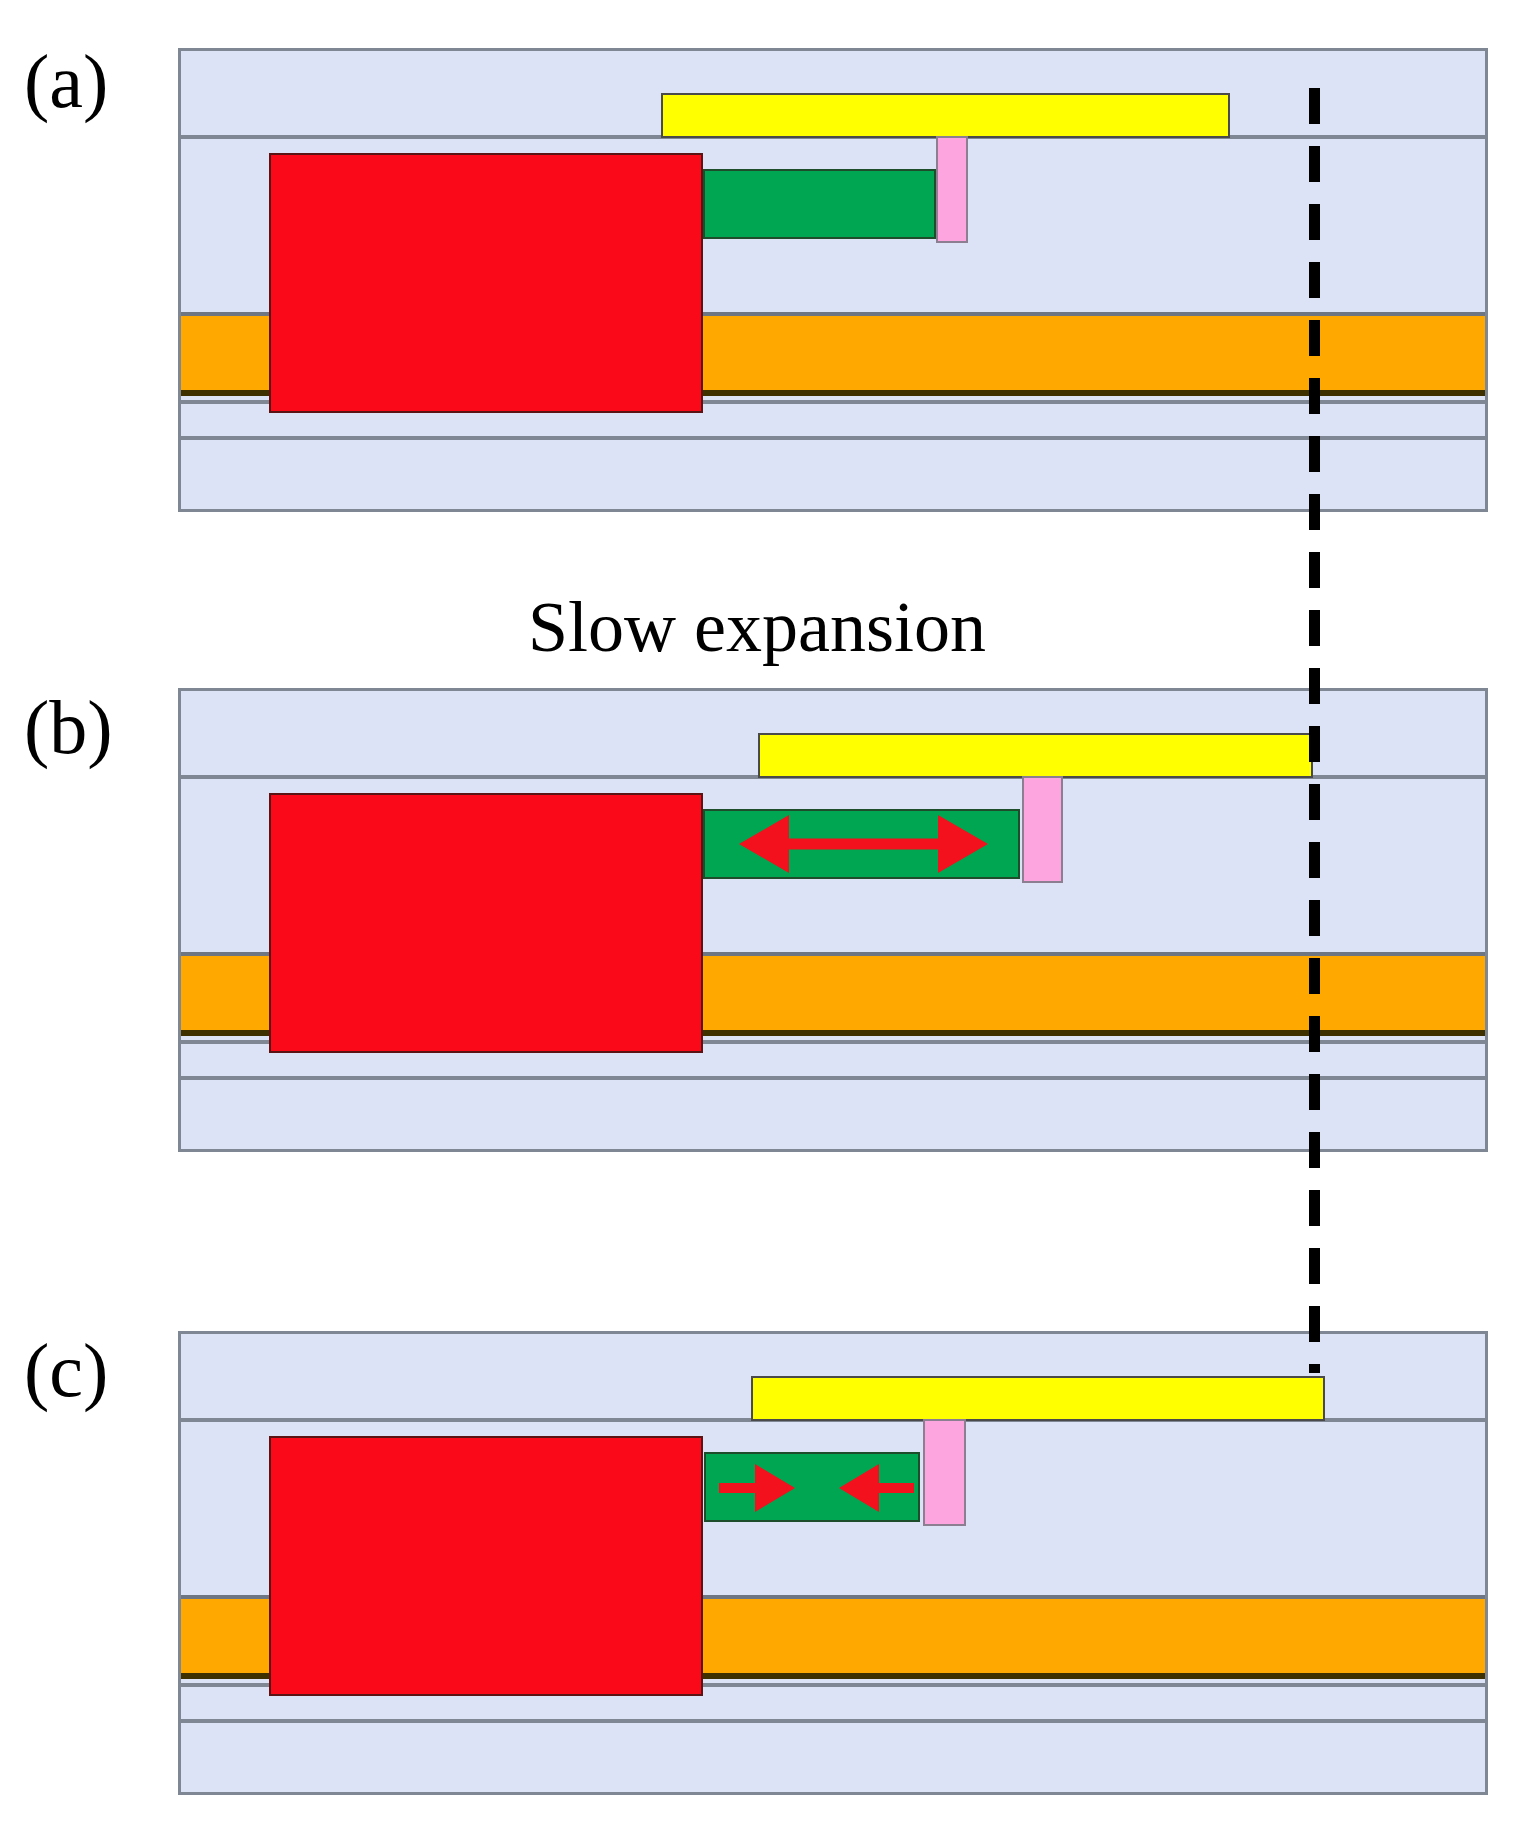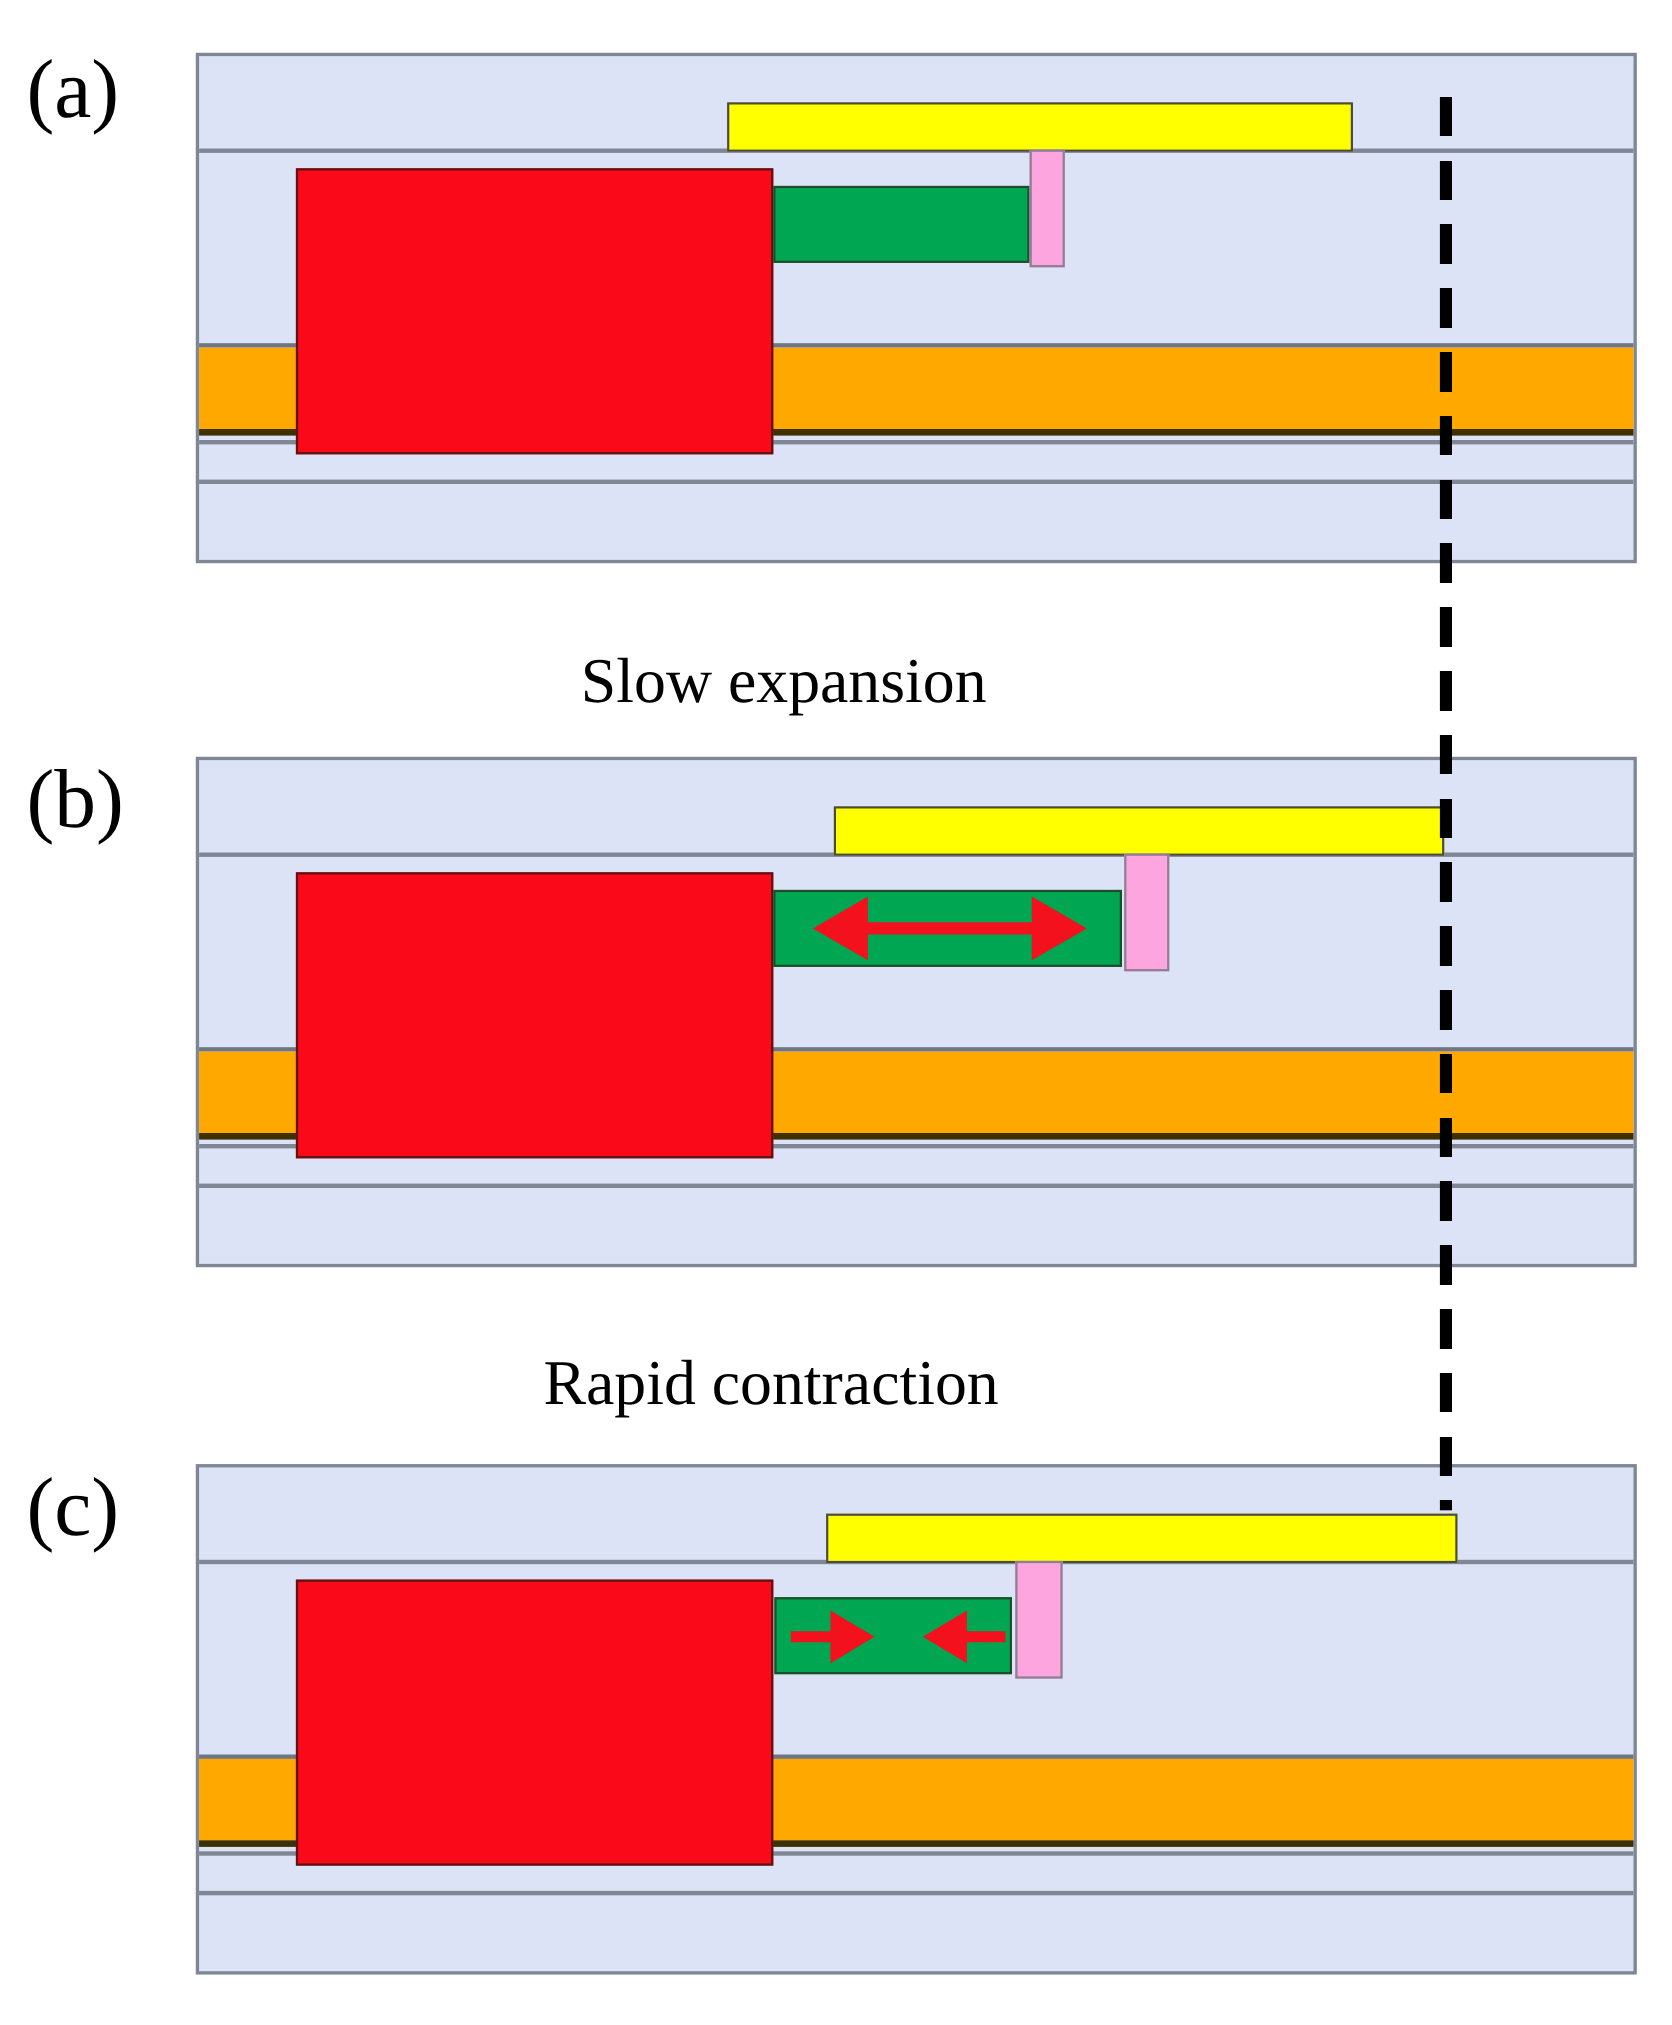--- a/index.html
+++ b/index.html
@@ -33,21 +33,21 @@
     position:absolute;left:1309px;top:88px;width:11px;height:1285px;z-index:10;
     background:repeating-linear-gradient(
       to bottom,
       var(--dashed-line,#000) 0px,
       var(--dashed-line,#000) 36px,
       transparent 36px,
       transparent 58px);
   }
   
   .panel-label{position:absolute;left:24px;font-size:76px;line-height:1.15;white-space:nowrap;}
-  .caption{position:absolute;font-size:58px;line-height:1.15;white-space:nowrap;}
+  .caption{position:absolute;font-size:72px;line-height:1.15;white-space:nowrap;}
 </style>
 </head>
 <body>
 
 <div class="stage" style="background: rgb(255, 255, 255);">
 
   <div class="dash-line"></div>
 
   <div class="panel-label" style="top:38px">(a)</div>
 
@@ -79,21 +79,20 @@
     <div class="bar red" style="left:88px;width:434px"></div>
     <div class="bar green" style="left:522px;width:317px"></div>
     <div class="bar pink" style="left:841px;width:41px"></div>
     <svg class="arrows" viewBox="0 0 1304 458">
       <line x1="598" y1="153" x2="767" y2="153" stroke="#f2111c" stroke-width="11"></line>
       <polygon points="558,153 608,124 608,182" fill="#f2111c"></polygon>
       <polygon points="807,153 757,124 757,182" fill="#f2111c"></polygon>
     </svg>
   </div>
 
-  <div class="caption" style="left:494px;top:1224px">Rapid contraction</div>
 
   <div class="panel-label" style="top:1327px">(c)</div>
 
   <div class="panel" style="top:1331px">
     <div class="hline l1"></div>
     <div class="orange-top"></div>
     <div class="orange"></div>
     <div class="orange-bottom"></div>
     <div class="hline l2"></div>
     <div class="hline l3"></div>

